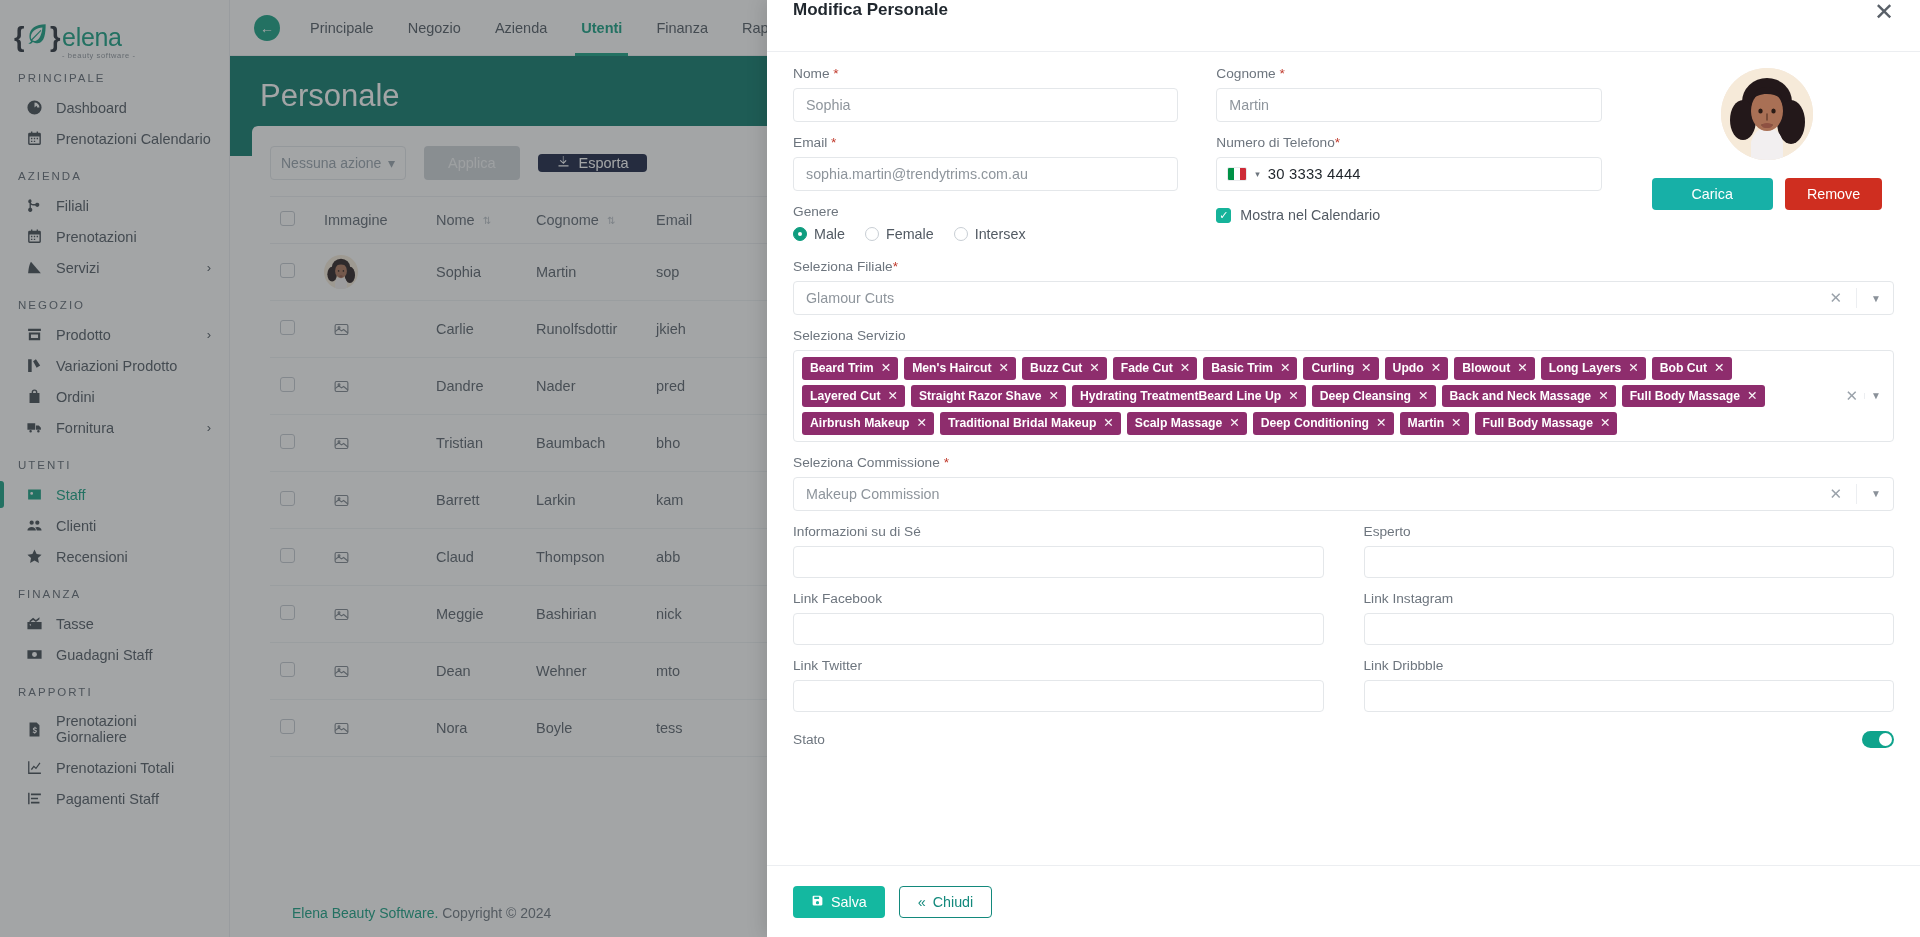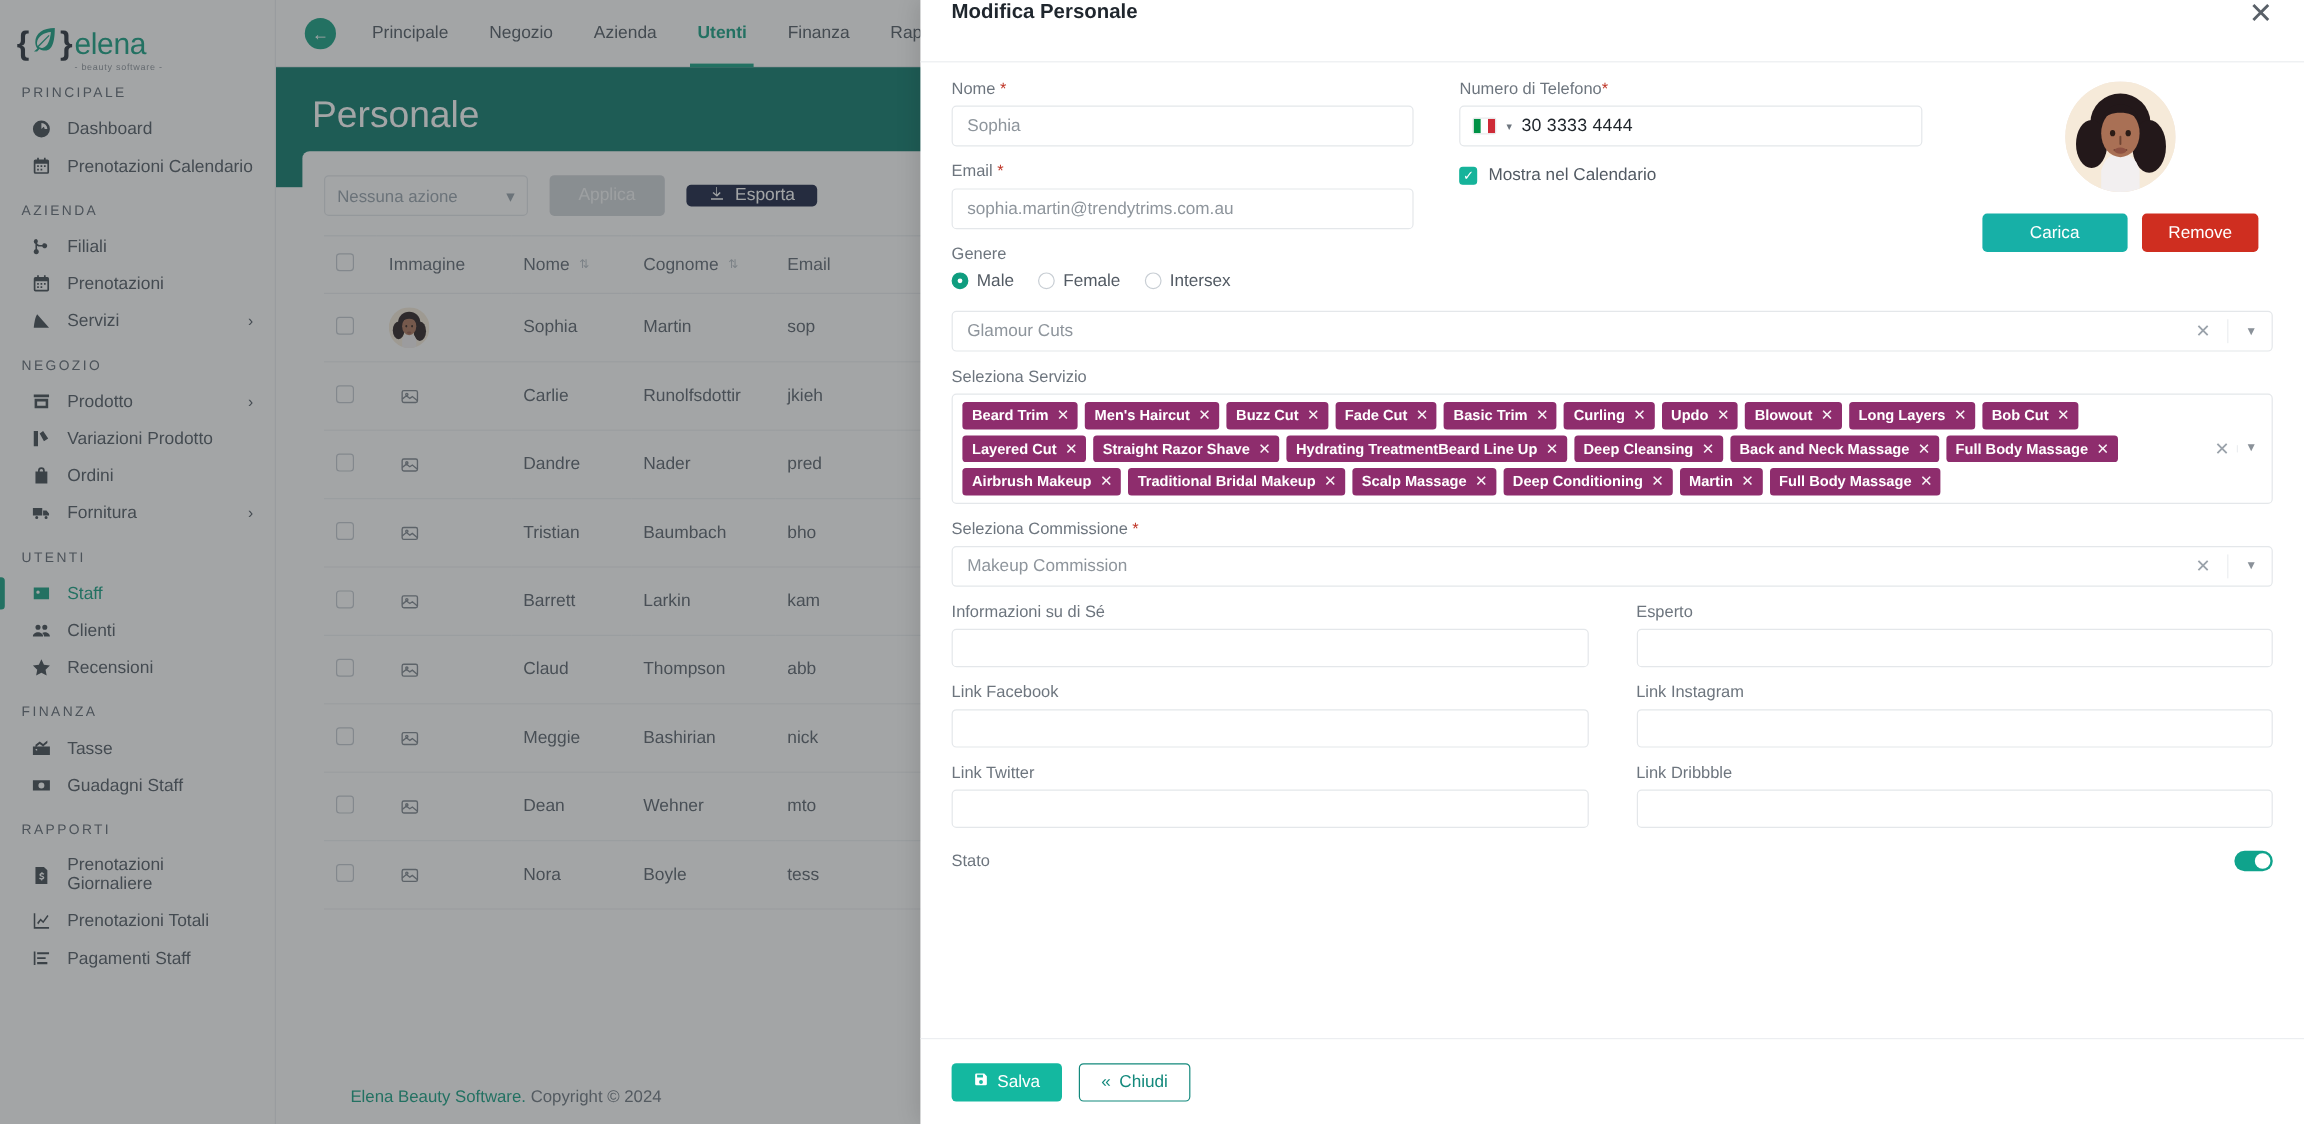--- a/index.html
+++ b/index.html
@@ -73,21 +73,21 @@
     background: #057566; padding: 22px 30px 42px 30px;
   }
   .page-title { color: #fff; font-size: 31px; font-weight: 400; }
 
   .card {
     background: #fff; margin: -30px 22px 0 22px; border-radius: 6px;
     padding: 16px 18px 0 18px; flex: 1; min-height: 0; position: relative;
   }
   .toolbar { display: flex; align-items: center; gap: 18px; padding: 4px 0 16px 0; }
   .select-box {
-    width: 170px; height: 34px; border: 1px solid #e3e6ea; border-radius: 4px;
+    width: 136px; height: 34px; border: 1px solid #e3e6ea; border-radius: 4px;
     display: flex; align-items: center; justify-content: space-between;
     padding: 0 10px; color: #95a0ab; font-size: 14px; cursor: pointer;
   }
   .btn-apply {
     background: #cfd3d8; color: #f3f5f6; border: none; border-radius: 4px;
     height: 34px; padding: 0 24px; font-size: 14.5px; cursor: pointer;
   }
   .btn-export {
     background: #121c3e; color: #fff; border: none; border-radius: 4px;
     height: 18px; padding: 0 18px; font-size: 14.5px; cursor: pointer;
@@ -647,20 +647,26 @@
                   <span class="rb"></span>
                   <span>Intersex</span>
                 </label>
               </div>
           </div>
         </div>
 
         <div>
           <div class="fld">
             <label class="lbl">
+              <span>Cognome</span> <span class="req">*</span>
+            </label>
+            <input class="inp" value="Martin" style="">
+          </div>
+          <div class="fld">
+            <label class="lbl">
               <span>Numero di Telefono</span><span class="req">*</span>
             </label>
             <div class="phone-wrap">
               <span class="flag">
                   <i style="background:#009246"></i>
                   <i style="background:#fff"></i>
                   <i style="background:#ce2b37"></i>
                 </span>
               <span class="caret">▾</span>
               <span class="phone-num">30 3333 4444</span>
@@ -691,20 +697,23 @@
             </svg>
           </span>
           <div class="av-btns">
             <button class="btn-carica">Carica</button>
             <button class="btn-remove">Remove</button>
           </div>
         </div>
       </div>
 
       <div class="fld" style="margin-top:4px">
+        <label class="lbl">
+          <span>Seleziona Filiale</span><span class="req">*</span>
+        </label>
         <div class="select-ctl">
           <span class="val">Glamour Cuts</span>
           <span class="sel-x">✕</span>
           <span class="sel-div"></span>
           <span class="sel-caret">▼</span>
         </div>
       </div>
 
       <div class="fld">
         <label class="lbl">Seleziona Servizio</label>

